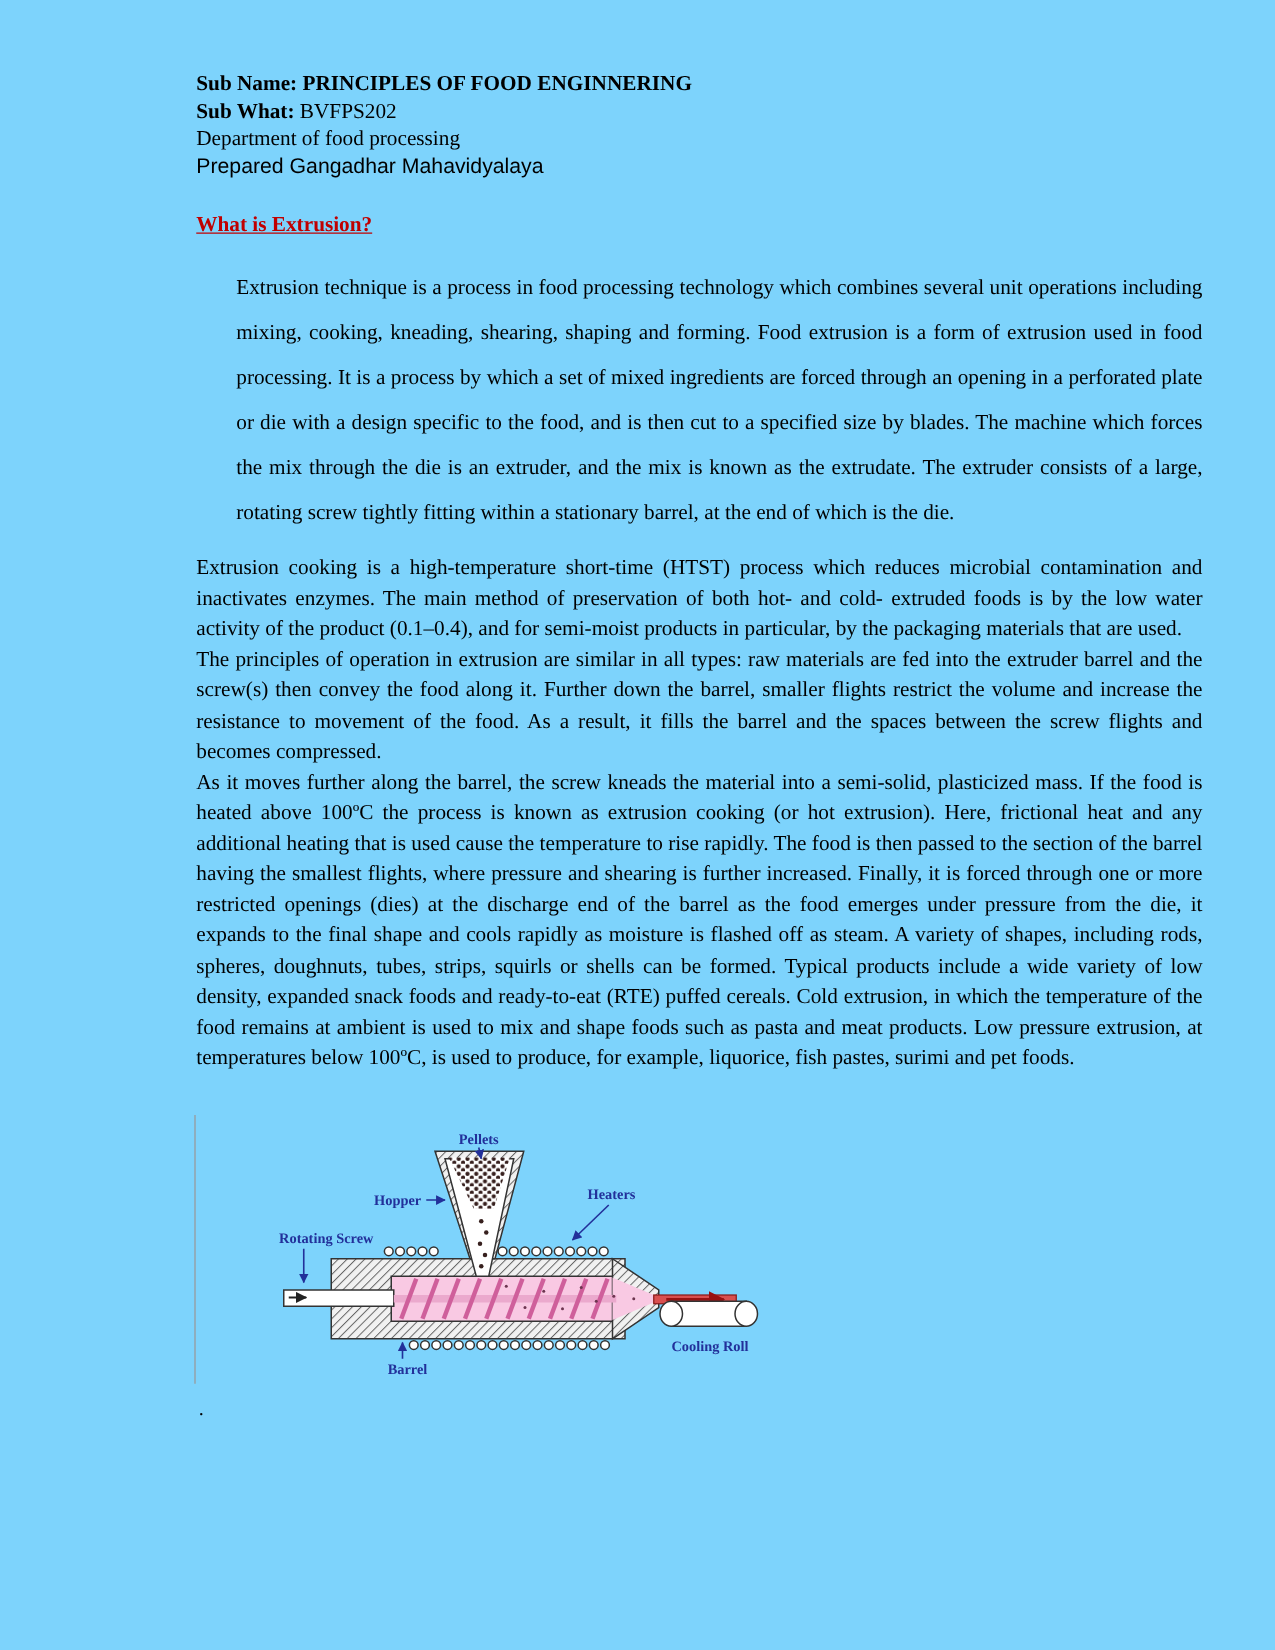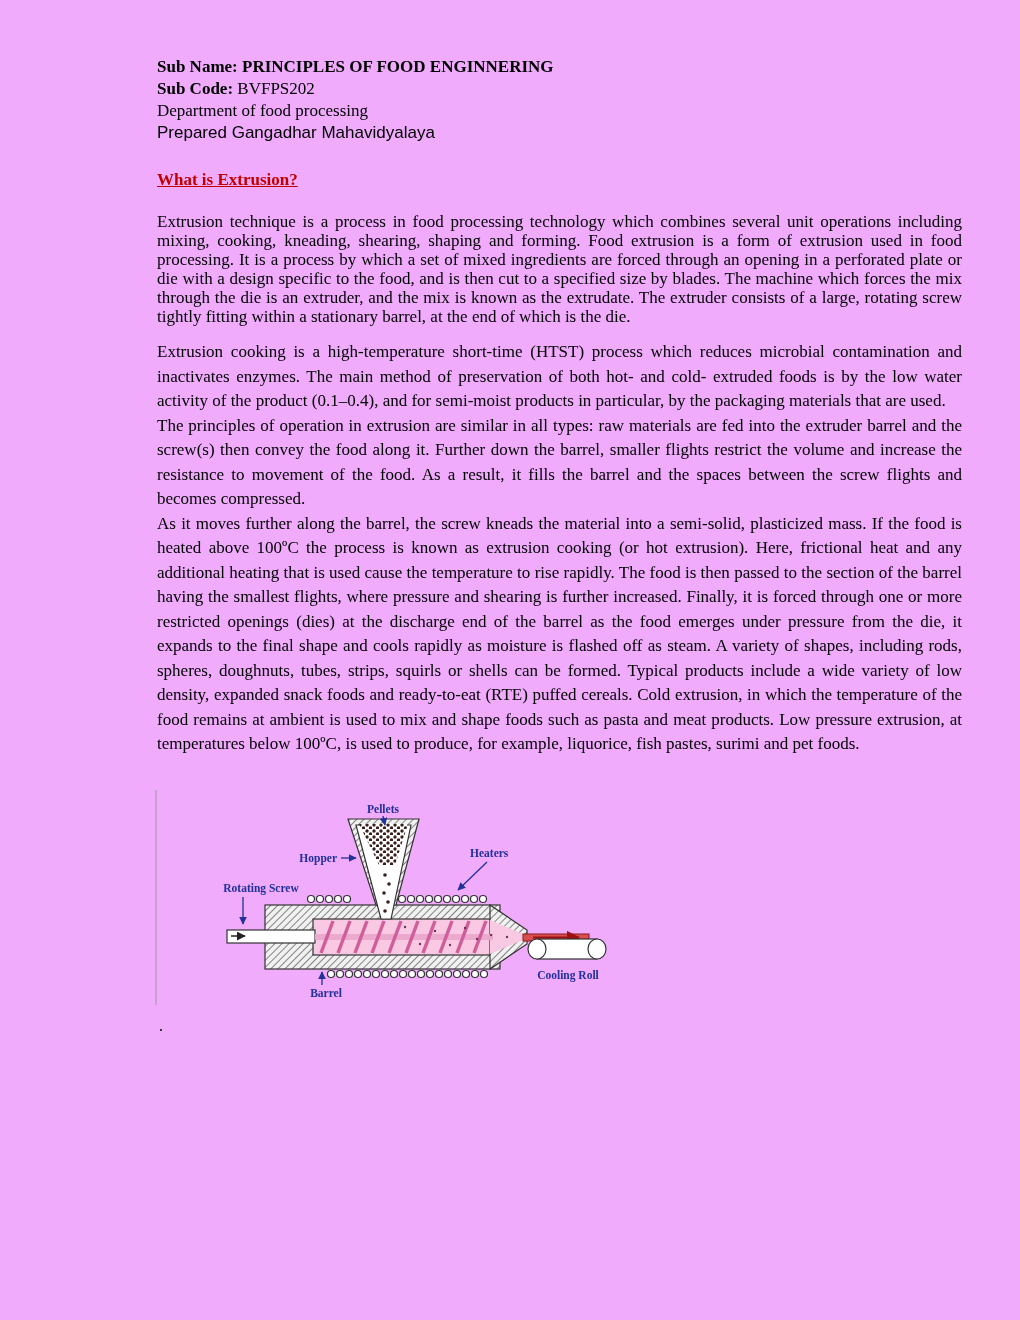--- a/index.html
+++ b/index.html
@@ -2,60 +2,60 @@
 <html style="--heading-color: #c00000; --figure-label-color: #22309a; --screw-color: #f9c9e3; --extrudate-color: #d94f4f;"><head>
 <meta charset="utf-8">
 <style>
   html, body { margin: 0; padding: 0; background: #ffffff; }
   .page {
     position: relative;
     width: 1020px;
     height: 1320px;
     box-sizing: border-box;
     padding: 56px 58px 0 157px;
-    background: #f0abfc;
+    background: #7dd3fc;
     font-family: "Liberation Serif", serif;
     font-size: 17px;
     color: #000000;
     overflow: hidden;
   }
   .header p { margin: 0; line-height: 22px; font-size: 17px; }
   .bold { font-weight: bold; }
   .italic { font-style: italic; }
   .sans { font-family: "Liberation Sans", sans-serif; font-size: 16px; }
   .heading {
     margin: 26px 0 22px 0;
     font-size: 17px;
     font-weight: bold;
     text-decoration: underline;
     color: var(--heading-color, #c00000);
     font-family: Liberation Serif, serif;
   }
   .para { text-align: justify; margin: 0; }
-  .para-spaced { line-height: 19px; margin-bottom: 14px; }
+  .para-spaced { line-height: 36px; margin-bottom: 14px; margin-left: 32px; }
   .para-normal { line-height: 24.5px; }
   figure.diagram { margin: 30px 0 0 -2px; padding: 0; }
   .trailing { margin: 4px 0 0 2px; font-size: 16px; line-height: 16px; }
   .fig-label {
     fill: var(--figure-label-color, #22309a);
     font-family: "Liberation Serif", serif;
     font-size: 11.5px;
     font-weight: bold;
   }
   .arrow-line { stroke: var(--figure-label-color, #22309a); stroke-width: 1.3; fill: none; }
   .outline { stroke: #333333; stroke-width: 1.2; }
 </style>
 </head>
 <body>
 
 <div class="page">
 
   <div class="header">
     <p class="bold"><span>Sub Name: PRINCIPLES OF FOOD ENGINNERING</span></p>
-    <p><span class="bold">Sub Code:</span><span> BVFPS202</span></p>
+    <p><span class="bold">Sub What:</span><span> BVFPS202</span></p>
     <p>Department of food processing</p>
     <p class="sans">Prepared Gangadhar Mahavidyalaya</p>
   </div>
 
   <h2 class="heading">What is Extrusion?</h2>
 
   <p class="para para-spaced">Extrusion technique is a process in food processing technology which combines several unit operations including mixing, cooking, kneading, shearing, shaping and forming. Food extrusion is a form of extrusion used in food processing. It is a process by which a set of mixed ingredients are forced through an opening in a perforated plate or die with a design specific to the food, and is then cut to a specified size by blades. The machine which forces the mix through the die is an extruder, and the mix is known as the extrudate. The extruder consists of a large, rotating screw tightly fitting within a stationary barrel, at the end of which is the die.</p>
   <p class="para para-normal">Extrusion cooking is a high-temperature short-time (HTST) process which reduces microbial contamination and inactivates enzymes. The main method of preservation of both hot- and cold- extruded foods is by the low water activity of the product (0.1–0.4), and for semi-moist products in particular, by the packaging materials that are used.</p>
   <p class="para para-normal">The principles of operation in extrusion are similar in all types: raw materials are fed into the extruder barrel and the screw(s) then convey the food along it. Further down the barrel, smaller flights restrict the volume and increase the resistance to movement of the food. As a result, it fills the barrel and the spaces between the screw flights and becomes compressed.</p>
   <p class="para para-normal">As it moves further along the barrel, the screw kneads the material into a semi-solid, plasticized mass. If the food is heated above 100ºC the process is known as extrusion cooking (or hot extrusion). Here, frictional heat and any additional heating that is used cause the temperature to rise rapidly. The food is then passed to the section of the barrel having the smallest flights, where pressure and shearing is further increased. Finally, it is forced through one or more restricted openings (dies) at the discharge end of the barrel as the food emerges under pressure from the die, it expands to the final shape and cools rapidly as moisture is flashed off as steam. A variety of shapes, including rods, spheres, doughnuts, tubes, strips, squirls or shells can be formed. Typical products include a wide variety of low density, expanded snack foods and ready-to-eat (RTE) puffed cereals. Cold extrusion, in which the temperature of the food remains at ambient is used to mix and shape foods such as pasta and meat products. Low pressure extrusion, at temperatures below 100ºC, is used to produce, for example, liquorice, fish pastes, surimi and pet foods.</p>

